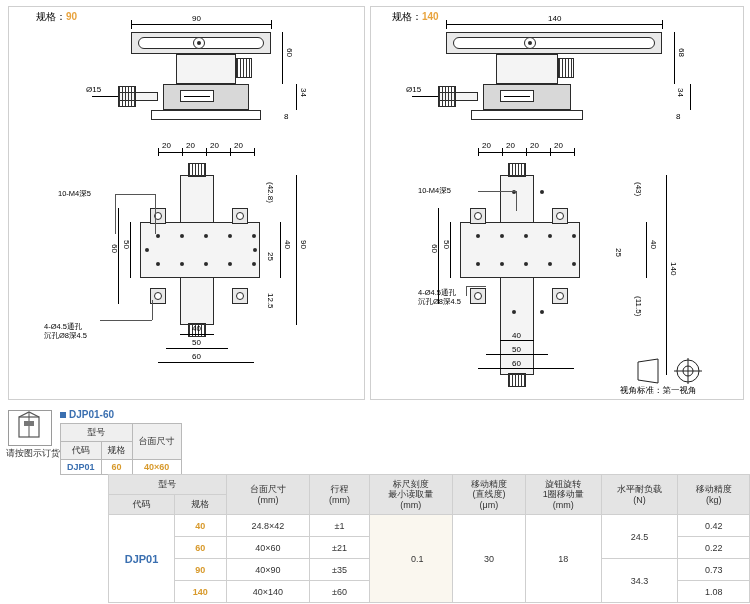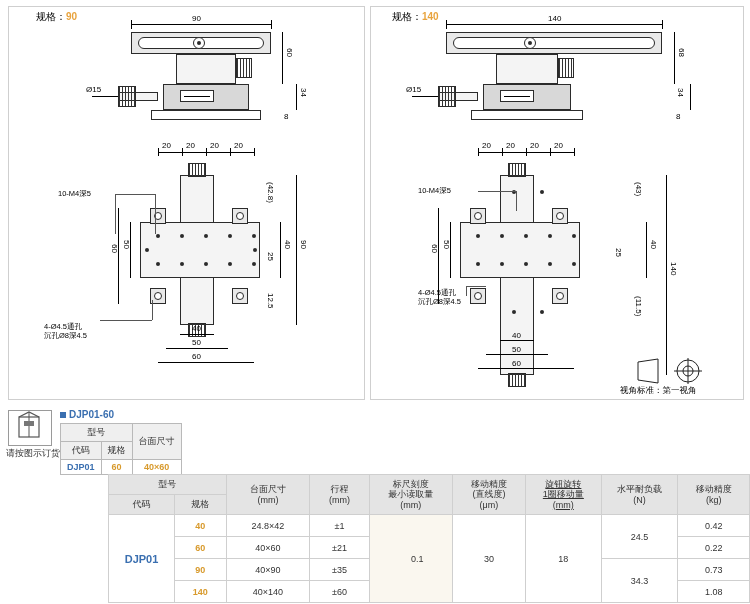--- a/index.html
+++ b/index.html
@@ -382,21 +382,21 @@
       <th rowspan="2" style="width:82px;">
         <span>标尺刻度</span><br>
         <span>最小读取量</span><br>
         <span>(mm)</span>
       </th>
       <th rowspan="2" style="width:72px;">
         <span>移动精度</span><br>
         <span>(直线度)</span><br>
         <span>(μm)</span>
       </th>
-      <th rowspan="2" style="width:74px;text-decoration:underline;">
+      <th rowspan="2" style="width:74px;">
         <span>旋钮旋转</span><br>
         <span>1圈移动量</span><br>
         <span>(mm)</span>
       </th>
       <th rowspan="2" style="width:76px;">
         <span>水平耐负载</span><br>
         <span>(N)</span>
       </th>
       <th rowspan="2" style="width:70px;">
         <span>移动精度</span><br>

